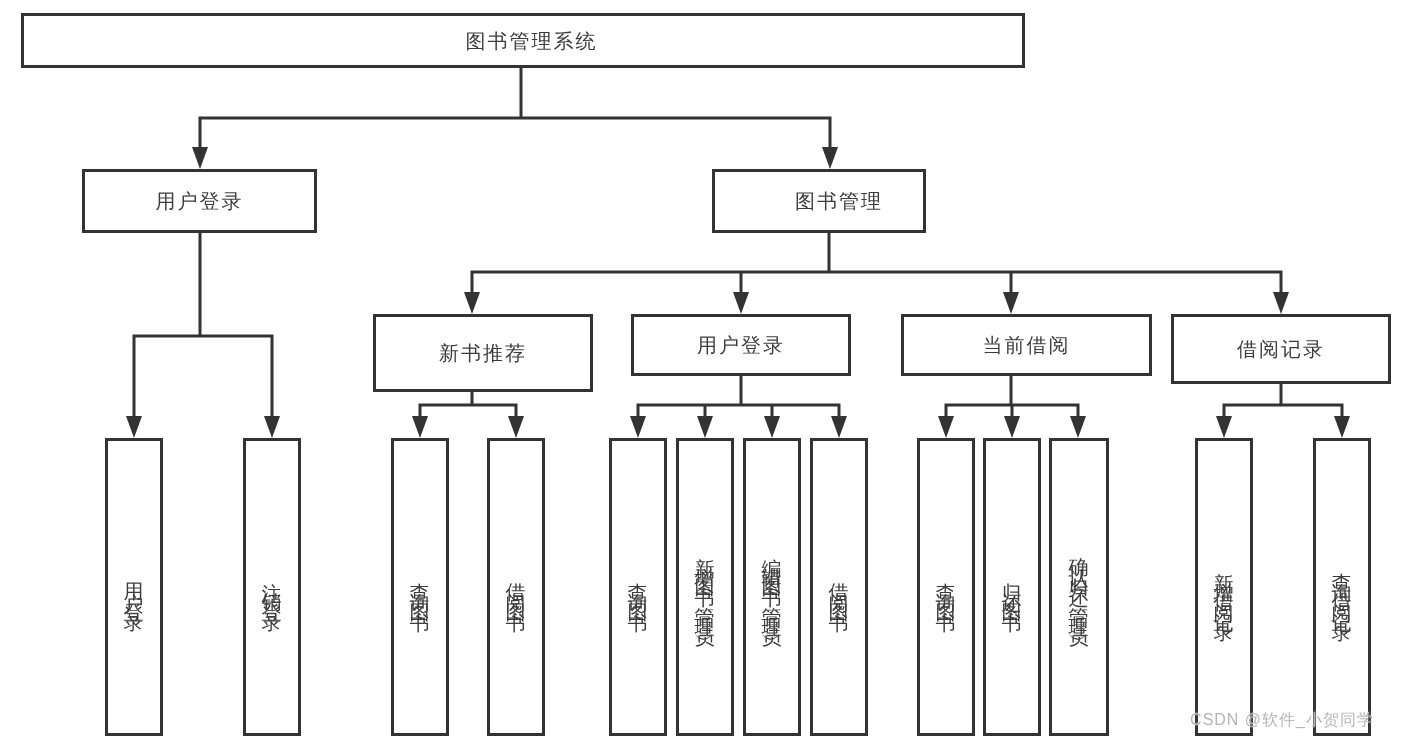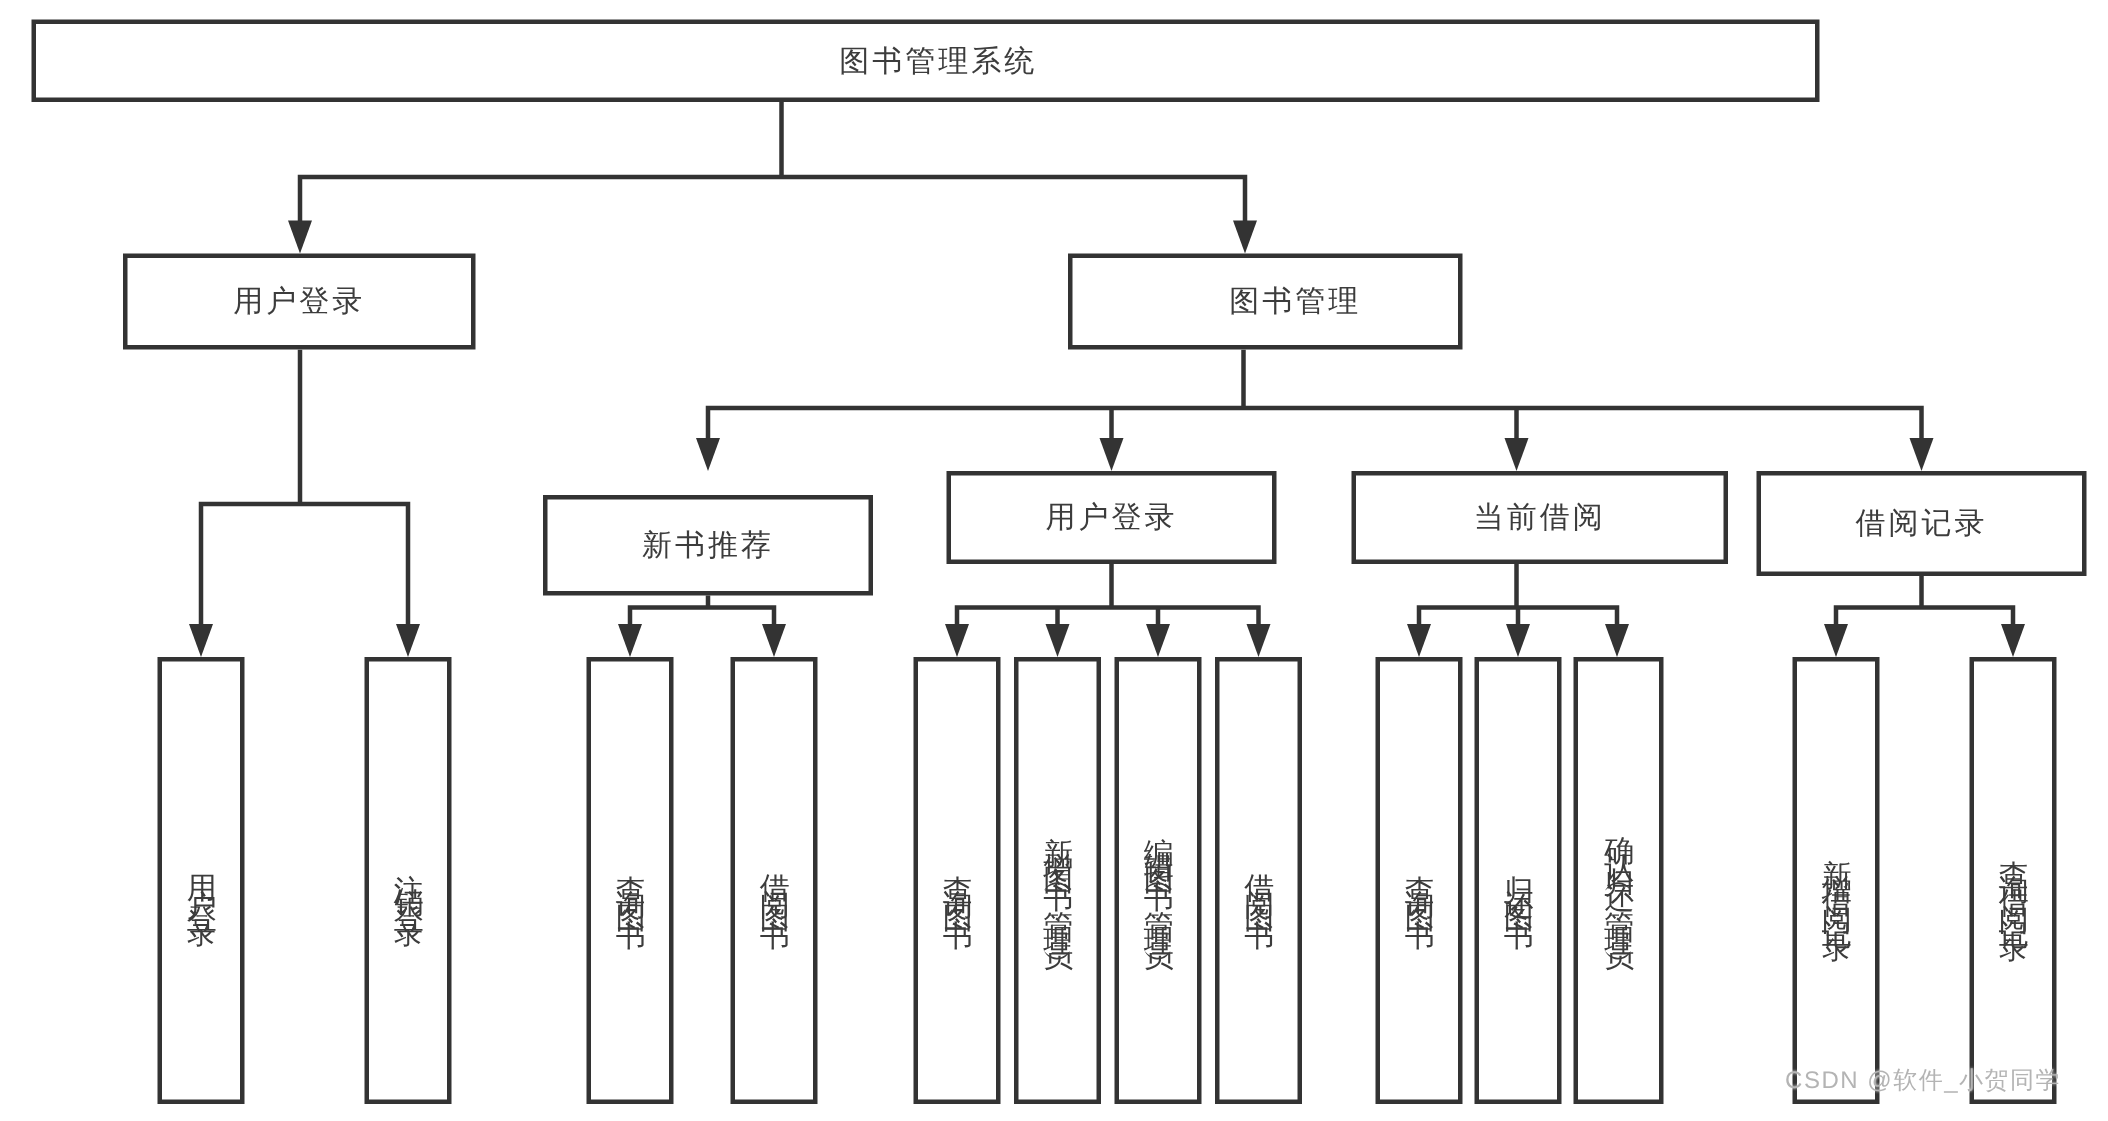--- a/index.html
+++ b/index.html
@@ -103,26 +103,26 @@
       <polygon points="1070,416 1086,416 1078,438"></polygon>
     </g>
 
     <g>
       <path d="M1281,376 V405 M1224,417 V405 H1342 V417"></path>
       <polygon points="1216,416 1232,416 1224,438"></polygon>
       <polygon points="1334,416 1350,416 1342,438"></polygon>
     </g>
   </svg>
 
-  <div class="node h-node" style="left:21px;top:13px;width:1192px;height:55px;padding-left:17px;">图书管理系统</div>
+  <div class="node h-node" style="left:21px;top:13px;width:1004px;height:55px;padding-left:17px;">图书管理系统</div>
 
   <div class="node h-node" style="left:82px;top:169px;width:235px;height:64px;">用户登录</div>
-  <div class="node h-node" style="left:712px;top:169px;width:263px;height:64px;padding-left:40px;">图书管理</div>
+  <div class="node h-node" style="left:712px;top:169px;width:214px;height:64px;padding-left:40px;">图书管理</div>
 
-  <div class="node h-node" style="left:362px;top:314px;width:220px;height:67px;margin-top:16px;">新书推荐</div>
+  <div class="node h-node" style="left:373px;top:314px;width:220px;height:78px;">新书推荐</div>
   <div class="node h-node" style="left:631px;top:314px;width:220px;height:62px;">用户登录</div>
   <div class="node h-node" style="left:901px;top:314px;width:251px;height:62px;">当前借阅</div>
   <div class="node h-node" style="left:1171px;top:314px;width:220px;height:70px;">借阅记录</div>
 
   <div class="node v-node" style="left:105px;">用户登录</div>
   <div class="node v-node" style="left:243px;">注销登录</div>
 
   <div class="node v-node" style="left:391px;">查询图书</div>
   <div class="node v-node" style="left:487px;">借阅图书</div>
 

